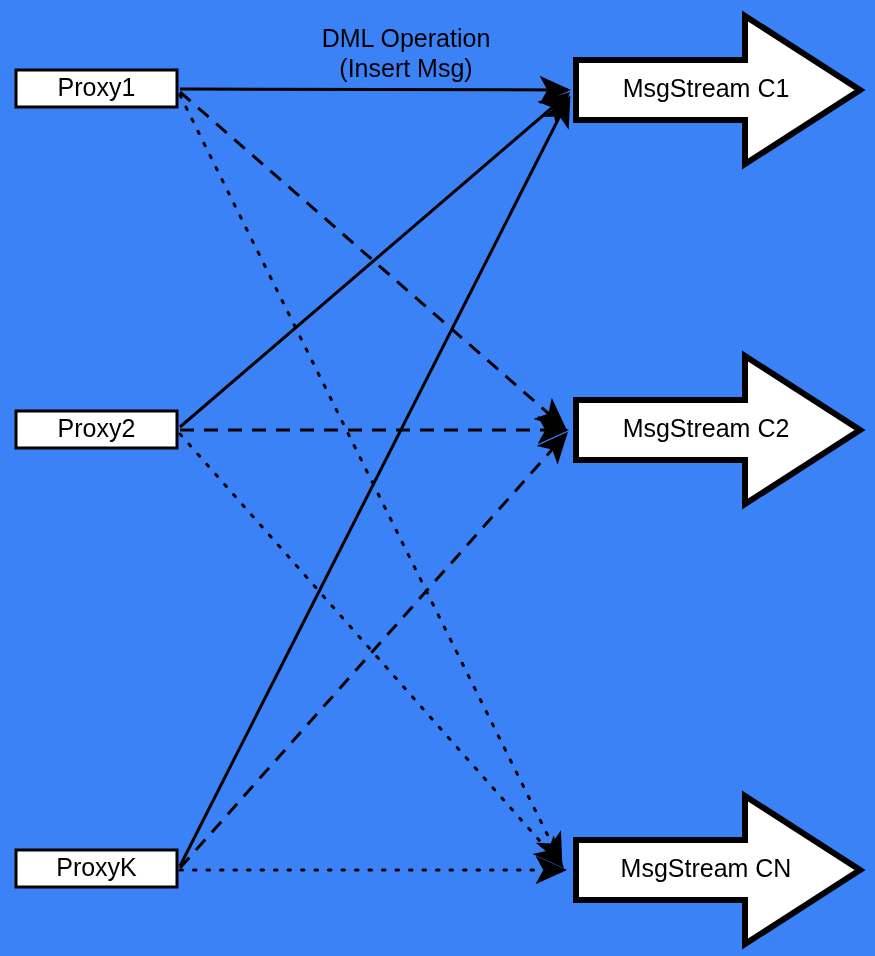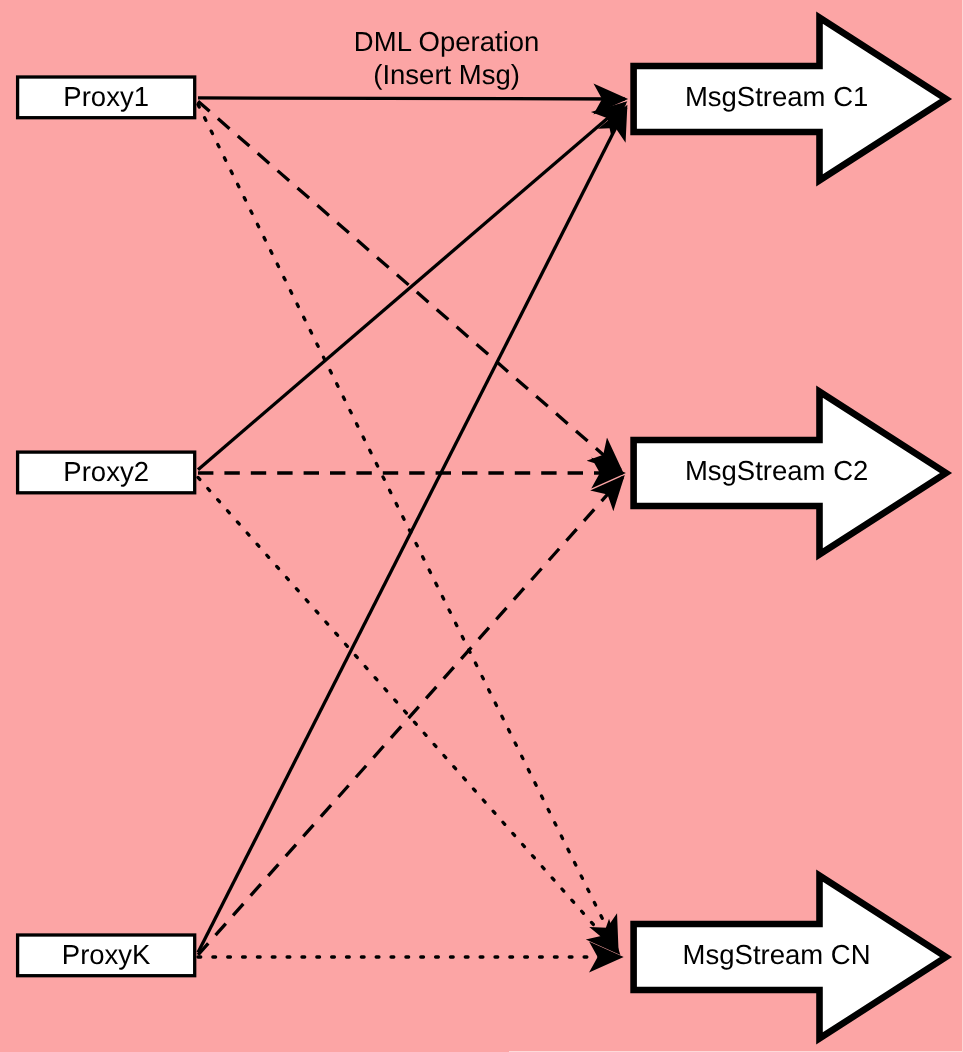--- a/index.html
+++ b/index.html
@@ -4,21 +4,21 @@
 <style>
   html, body {
     margin: 0;
     padding: 0;
     background: #ffffff;
   }
   #canvas {
     position: relative;
     width: 875px;
     height: 956px;
-    background: #fca5a5;
+    background: #3b82f6;
     font-family: "Liberation Sans", sans-serif;
     overflow: hidden;
   }
   svg#diagram {
     position: absolute;
     left: 0;
     top: 0;
     width: 875px;
     height: 956px;
   }

